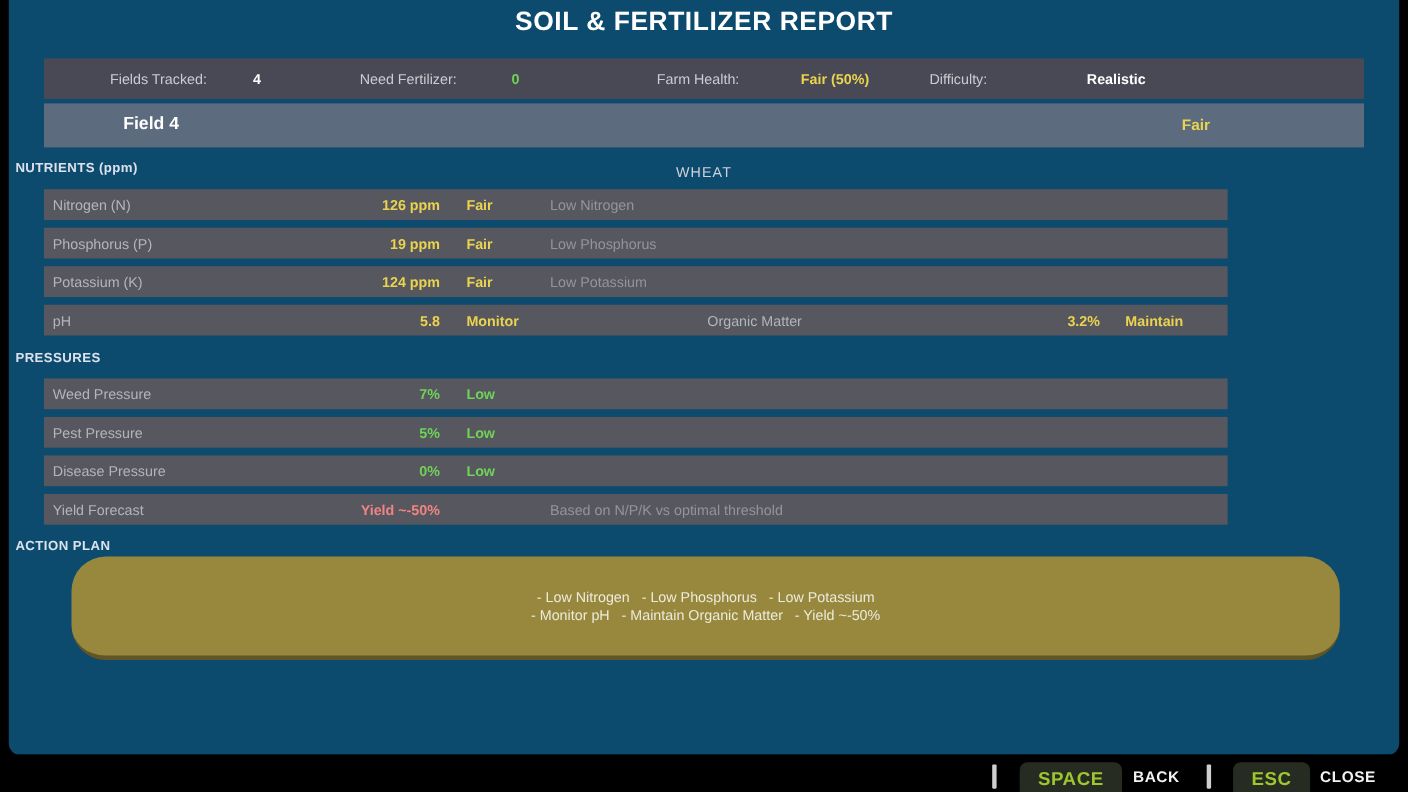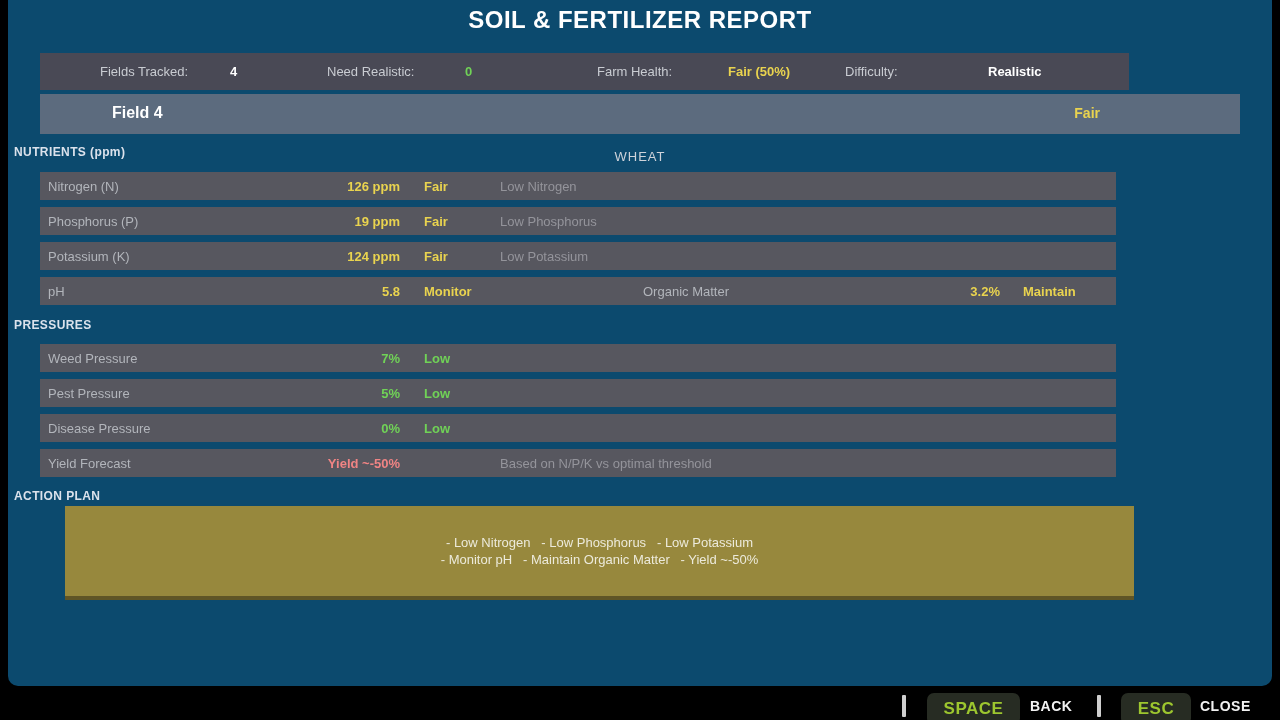--- a/index.html
+++ b/index.html
@@ -4,21 +4,21 @@
 <style>
   html,body{margin:0;padding:0;background:#000;}
   .screen{position:relative;width:1280px;height:720px;background:#000;overflow:hidden;
           font-family:"Liberation Sans",sans-serif;-webkit-font-smoothing:antialiased;}
   .panel{position:absolute;left:8px;top:0;width:1264px;height:686px;background:#0c4a6e;
          border-radius:0 0 10px 10px;}
   .title{position:absolute;left:0;top:6px;width:100%;text-align:center;color:#fff;
          font-size:24px;font-weight:bold;letter-spacing:0.5px;}
 
   
-  .stats-bar{position:absolute;left:32px;top:53px;width:1089px;height:37px;background:#494955;}
+  .stats-bar{position:absolute;left:32px;top:53px;width:1200px;height:37px;background:#494955;}
   .stats-bar span{position:absolute;top:11px;font-size:13px;line-height:15px;white-space:nowrap;}
   .s-label{color:#c9ccd2;}
   .s-val{color:#fff;font-weight:bold;}
   .s-val.green{color:#70d257;}
   .s-val.yellow{color:#e9d34f;}
 
   
   .field-row{position:absolute;left:32px;top:94px;width:1200px;height:40px;background:#5c6b7e;}
   .field-name{position:absolute;left:72px;top:10px;font-size:16px;font-weight:bold;color:#fff;}
   .field-crop{position:absolute;left:0;right:0;top:12px;text-align:center;font-size:13px;
@@ -37,23 +37,23 @@
   .r-val.green{color:#70d257;}
   .r-val.red{color:#f08484;width:150px;left:210px;}
   .r-status{left:384px;font-weight:bold;color:#e9d34f;}
   .r-status.green{color:#70d257;}
   .r-note{left:460px;font-size:12px;color:#94949b;top:8px;text-align:right;}
   .r-note2{left:603px;color:#b2b5bb;}
   .r-val2{left:850px;width:110px;text-align:right;font-weight:bold;color:#e9d34f;}
   .r-status2{left:983px;font-weight:bold;color:#e9d34f;}
 
   
-  .action-box{position:absolute;left:57px;top:506px;width:1069px;height:90px;background:#97883d;
+  .action-box{position:absolute;left:57px;top:506px;width:1153px;height:90px;background:#97883d;
               border-bottom:4px solid #5f5526;display:flex;flex-direction:column;
-              justify-content:center;align-items:center;}
+              justify-content:center;align-items:center;border-radius:31px;}
   .action-line{white-space:pre;font-size:13px;line-height:17px;color:#eceadb;}
 
   
   .footer{position:absolute;left:11px;top:686px;width:1280px;height:34px;background:#000;}
   .f-sep{position:absolute;top:9px;width:4px;height:22px;background:#cfcfcf;border-radius:1px;}
   .key-btn{position:absolute;top:7px;height:32px;background:#272c23;border-radius:7px;
            display:flex;align-items:center;justify-content:center;
            color:#9dc62f;font-size:17px;font-weight:bold;letter-spacing:0.5px;}
   .f-action{position:absolute;top:12px;color:#f2f2f2;font-size:14px;font-weight:bold;
             letter-spacing:0.5px;white-space:nowrap;}
@@ -62,21 +62,21 @@
 <body>
 
 <div class="screen">
   <div class="panel">
 
     <div class="title">SOIL &amp; FERTILIZER REPORT</div>
 
     <div class="stats-bar">
       <span class="s-label" style="left:60px">Fields Tracked:</span>
       <span class="s-val" style="left:190px">4</span>
-      <span class="s-label" style="left:287px">Need Realistic:</span>
+      <span class="s-label" style="left:287px">Need Fertilizer:</span>
       <span class="s-val green" style="left:425px">0</span>
       <span class="s-label" style="left:557px">Farm Health:</span>
       <span class="s-val yellow" style="left:688px">Fair (50%)</span>
       <span class="s-label" style="left:805px">Difficulty:</span>
       <span class="s-val" style="left:948px">Realistic</span>
     </div>
 
     <div class="field-row">
       <span class="field-name">Field 4</span>
       <span class="field-crop">WHEAT</span>

